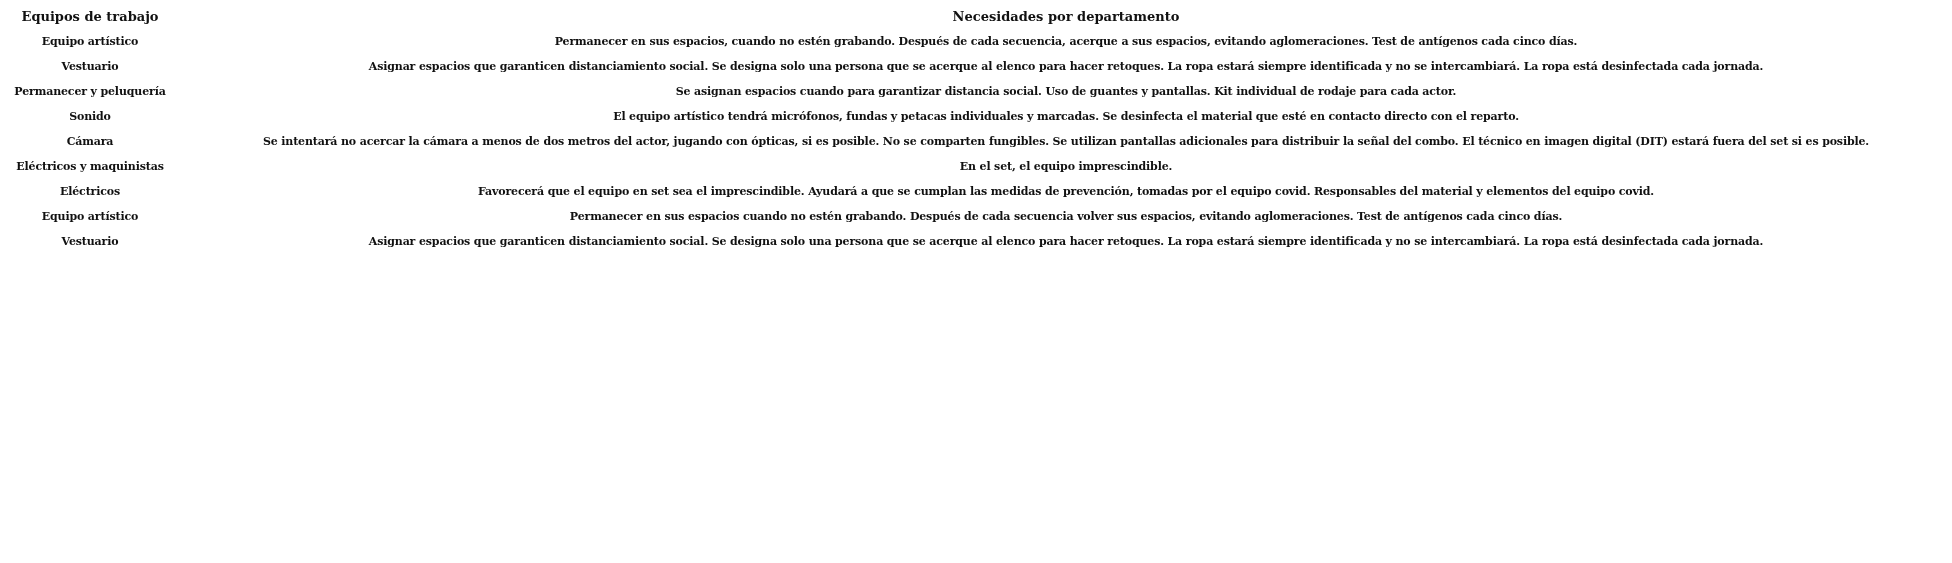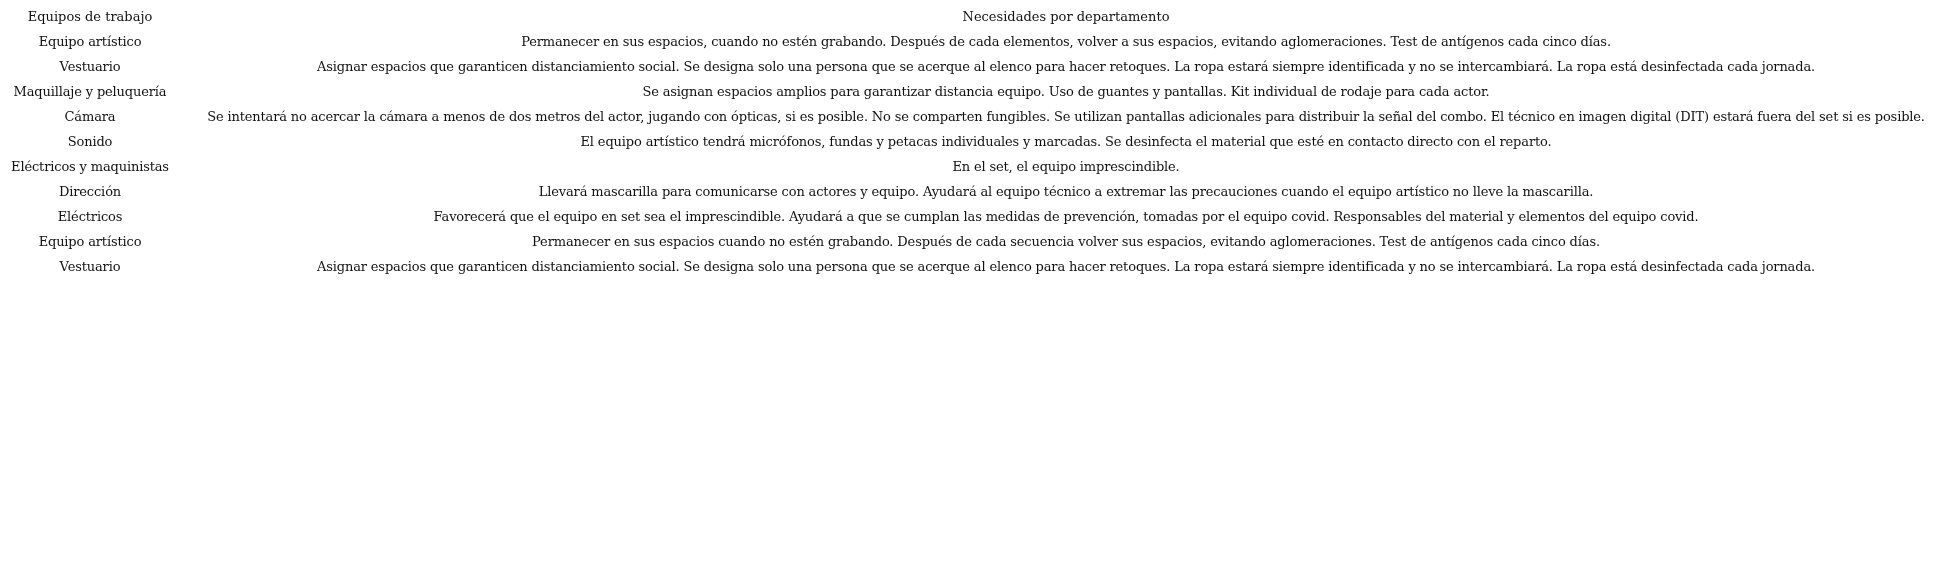--- a/index.html
+++ b/index.html
@@ -23,71 +23,67 @@
     }
     table.needs th, table.needs td {
       padding: 0 1px;
       text-align: center;
       white-space: nowrap;
       height: 25px;
       line-height: 25px;
       vertical-align: middle;
     }
     table.needs th {
-      font-weight: normal;
+      font-weight: bold;
       font-size: 13px;
       margin-left: 20px;
     }
     table.needs td {
-      font-weight: normal;
-      font-size: 13px;
+      font-weight: bold;
+      font-size: 11px;
       letter-spacing: -0.15px;
     }
     table.needs th.col-team, table.needs td.col-team {
       width: 178px;
     }
   </style>
 </head>
 <body>
 
 <table class="needs">
   <thead>
     <tr>
       <th class="col-team">Equipos de trabajo</th>
       <th class="col-needs">Necesidades por departamento</th>
     </tr>
   </thead>
   <tbody>
     <tr>
       <td class="col-team">Equipo artístico</td>
-      <td class="col-needs">Permanecer en sus espacios, cuando no estén grabando. Después de cada elementos, volver a sus espacios, evitando aglomeraciones. Test de antígenos cada cinco días.</td>
+      <td class="col-needs">Permanecer en sus espacios, cuando no estén grabando. Después de cada secuencia, acerque a sus espacios, evitando aglomeraciones. Test de antígenos cada cinco días.</td>
     </tr>
     <tr>
       <td class="col-team">Vestuario</td>
       <td class="col-needs">Asignar espacios que garanticen distanciamiento social. Se designa solo una persona que se acerque al elenco para hacer retoques. La ropa estará siempre identificada y no se intercambiará. La ropa está desinfectada cada jornada.</td>
     </tr>
     <tr>
-      <td class="col-team">Maquillaje y peluquería</td>
-      <td class="col-needs">Se asignan espacios amplios para garantizar distancia equipo. Uso de guantes y pantallas. Kit individual de rodaje para cada actor.</td>
+      <td class="col-team">Permanecer y peluquería</td>
+      <td class="col-needs">Se asignan espacios cuando para garantizar distancia social. Uso de guantes y pantallas. Kit individual de rodaje para cada actor.</td>
+    </tr>
+    <tr>
+      <td class="col-team">Sonido</td>
+      <td class="col-needs">El equipo artístico tendrá micrófonos, fundas y petacas individuales y marcadas. Se desinfecta el material que esté en contacto directo con el reparto.</td>
     </tr>
     <tr>
       <td class="col-team">Cámara</td>
       <td class="col-needs">Se intentará no acercar la cámara a menos de dos metros del actor, jugando con ópticas, si es posible. No se comparten fungibles. Se utilizan pantallas adicionales para distribuir la señal del combo. El técnico en imagen digital (DIT) estará fuera del set si es posible.</td>
     </tr>
     <tr>
-      <td class="col-team">Sonido</td>
-      <td class="col-needs">El equipo artístico tendrá micrófonos, fundas y petacas individuales y marcadas. Se desinfecta el material que esté en contacto directo con el reparto.</td>
-    </tr>
-    <tr>
       <td class="col-team">Eléctricos y maquinistas</td>
       <td class="col-needs">En el set, el equipo imprescindible.</td>
-    </tr>
-    <tr>
-      <td class="col-team">Dirección</td>
-      <td class="col-needs">Llevará mascarilla para comunicarse con actores y equipo. Ayudará al equipo técnico a extremar las precauciones cuando el equipo artístico no lleve la mascarilla.</td>
     </tr>
     <tr>
       <td class="col-team">Eléctricos</td>
       <td class="col-needs">Favorecerá que el equipo en set sea el imprescindible. Ayudará a que se cumplan las medidas de prevención, tomadas por el equipo covid. Responsables del material y elementos del equipo covid.</td>
     </tr>
     <tr>
       <td class="col-team">Equipo artístico</td>
       <td class="col-needs">Permanecer en sus espacios cuando no estén grabando. Después de cada secuencia volver sus espacios, evitando aglomeraciones. Test de antígenos cada cinco días.</td>
     </tr>
     <tr>

